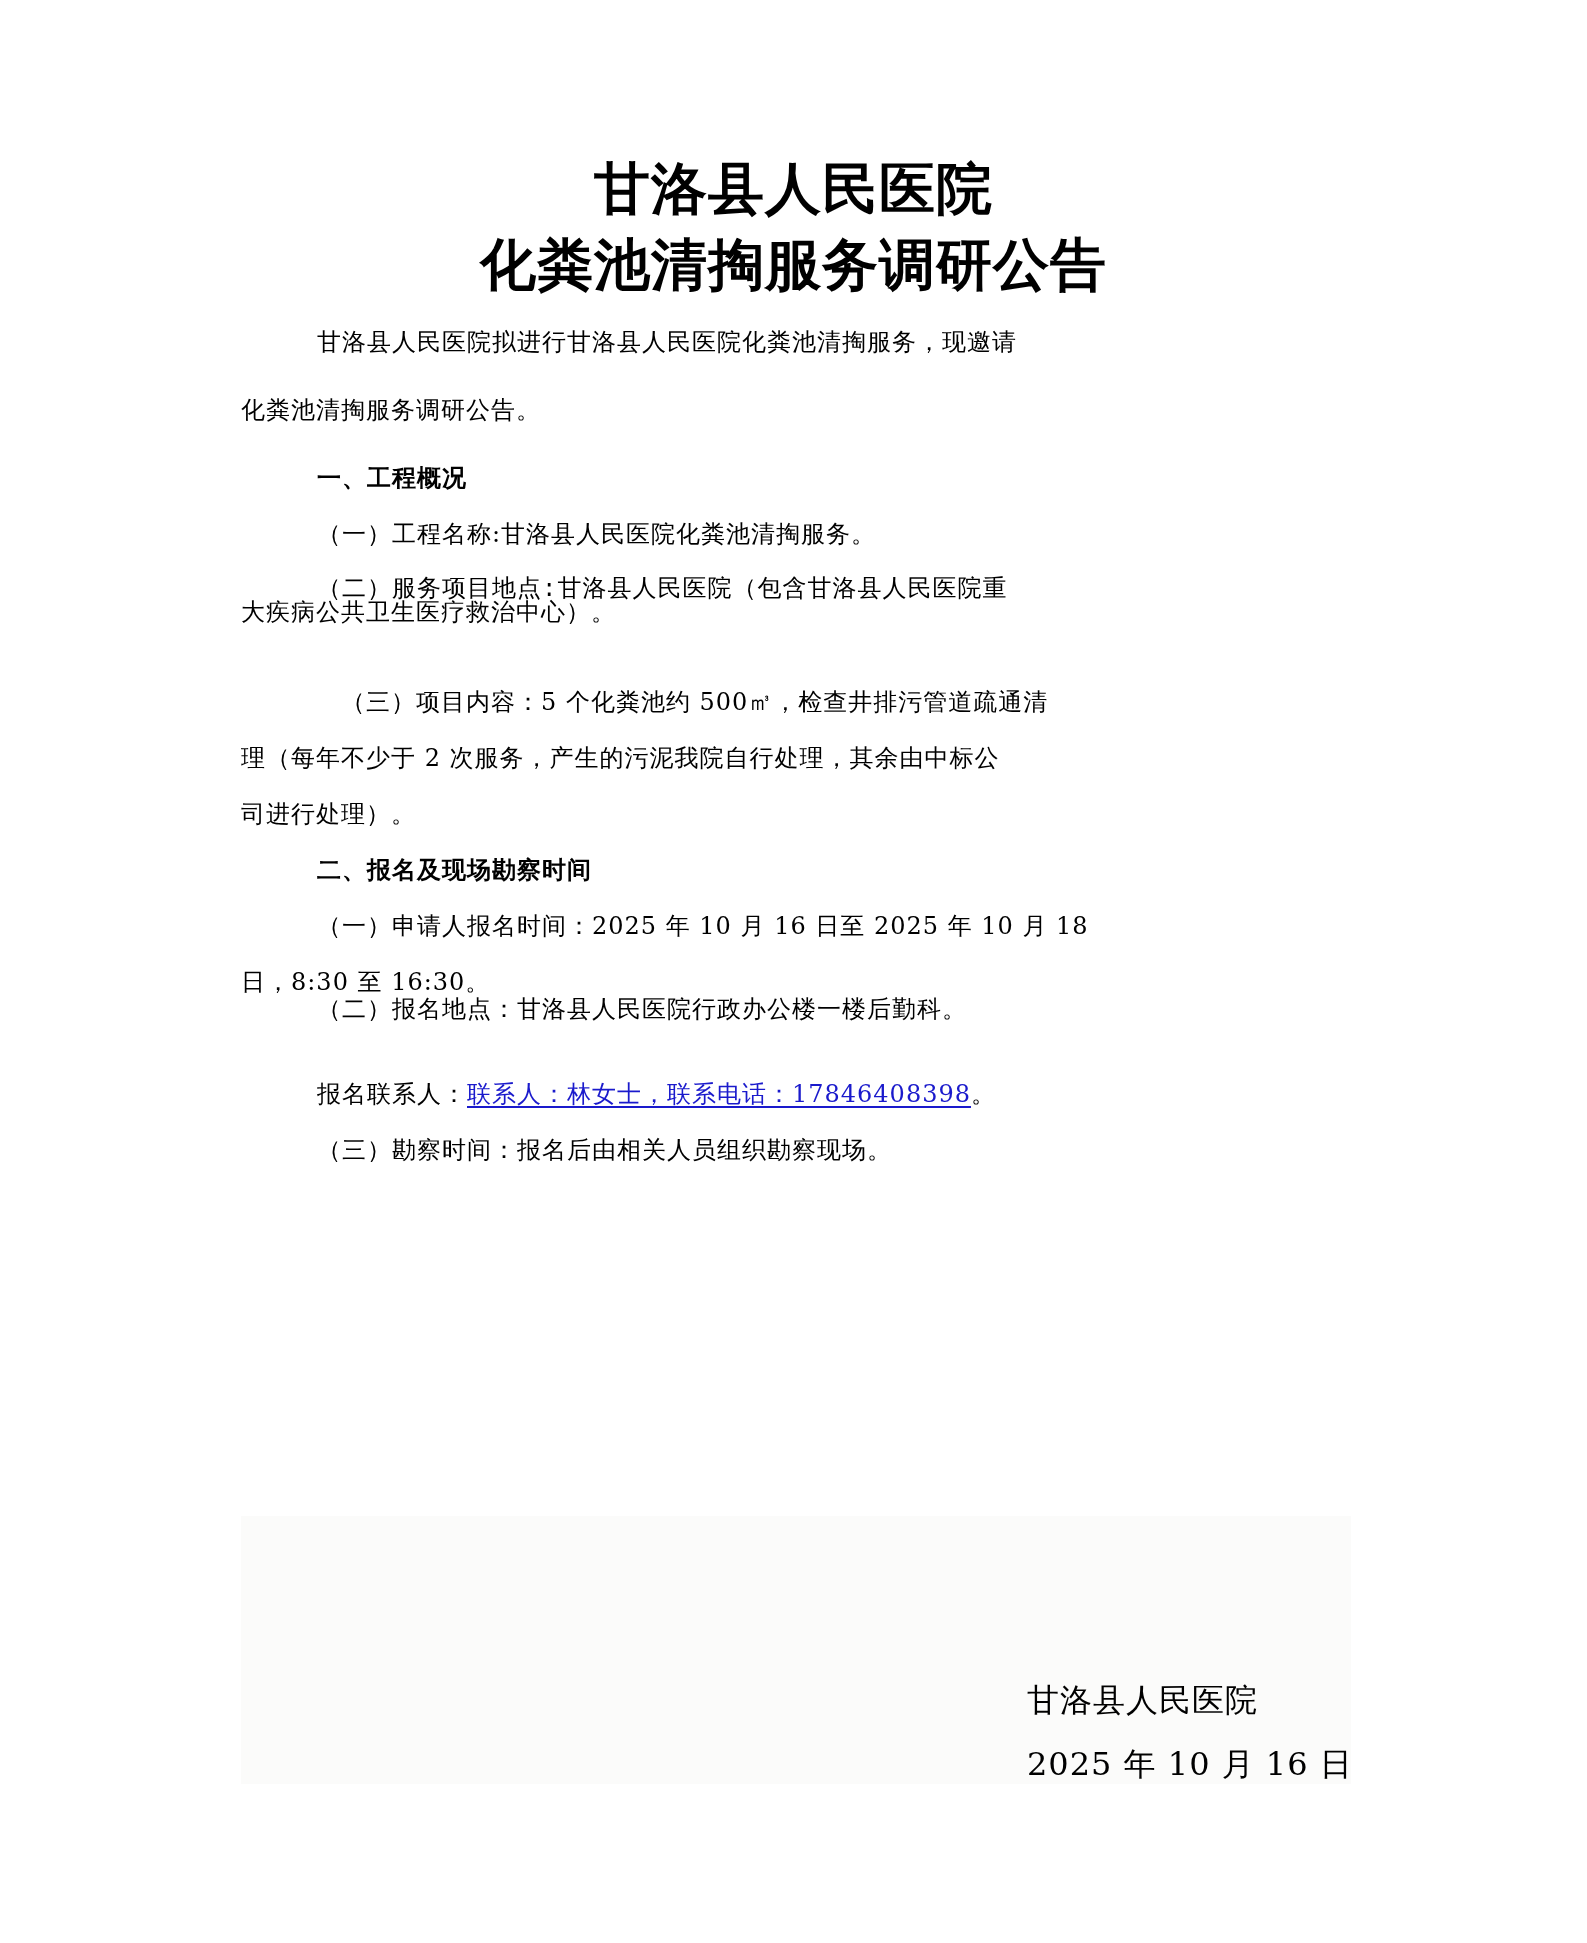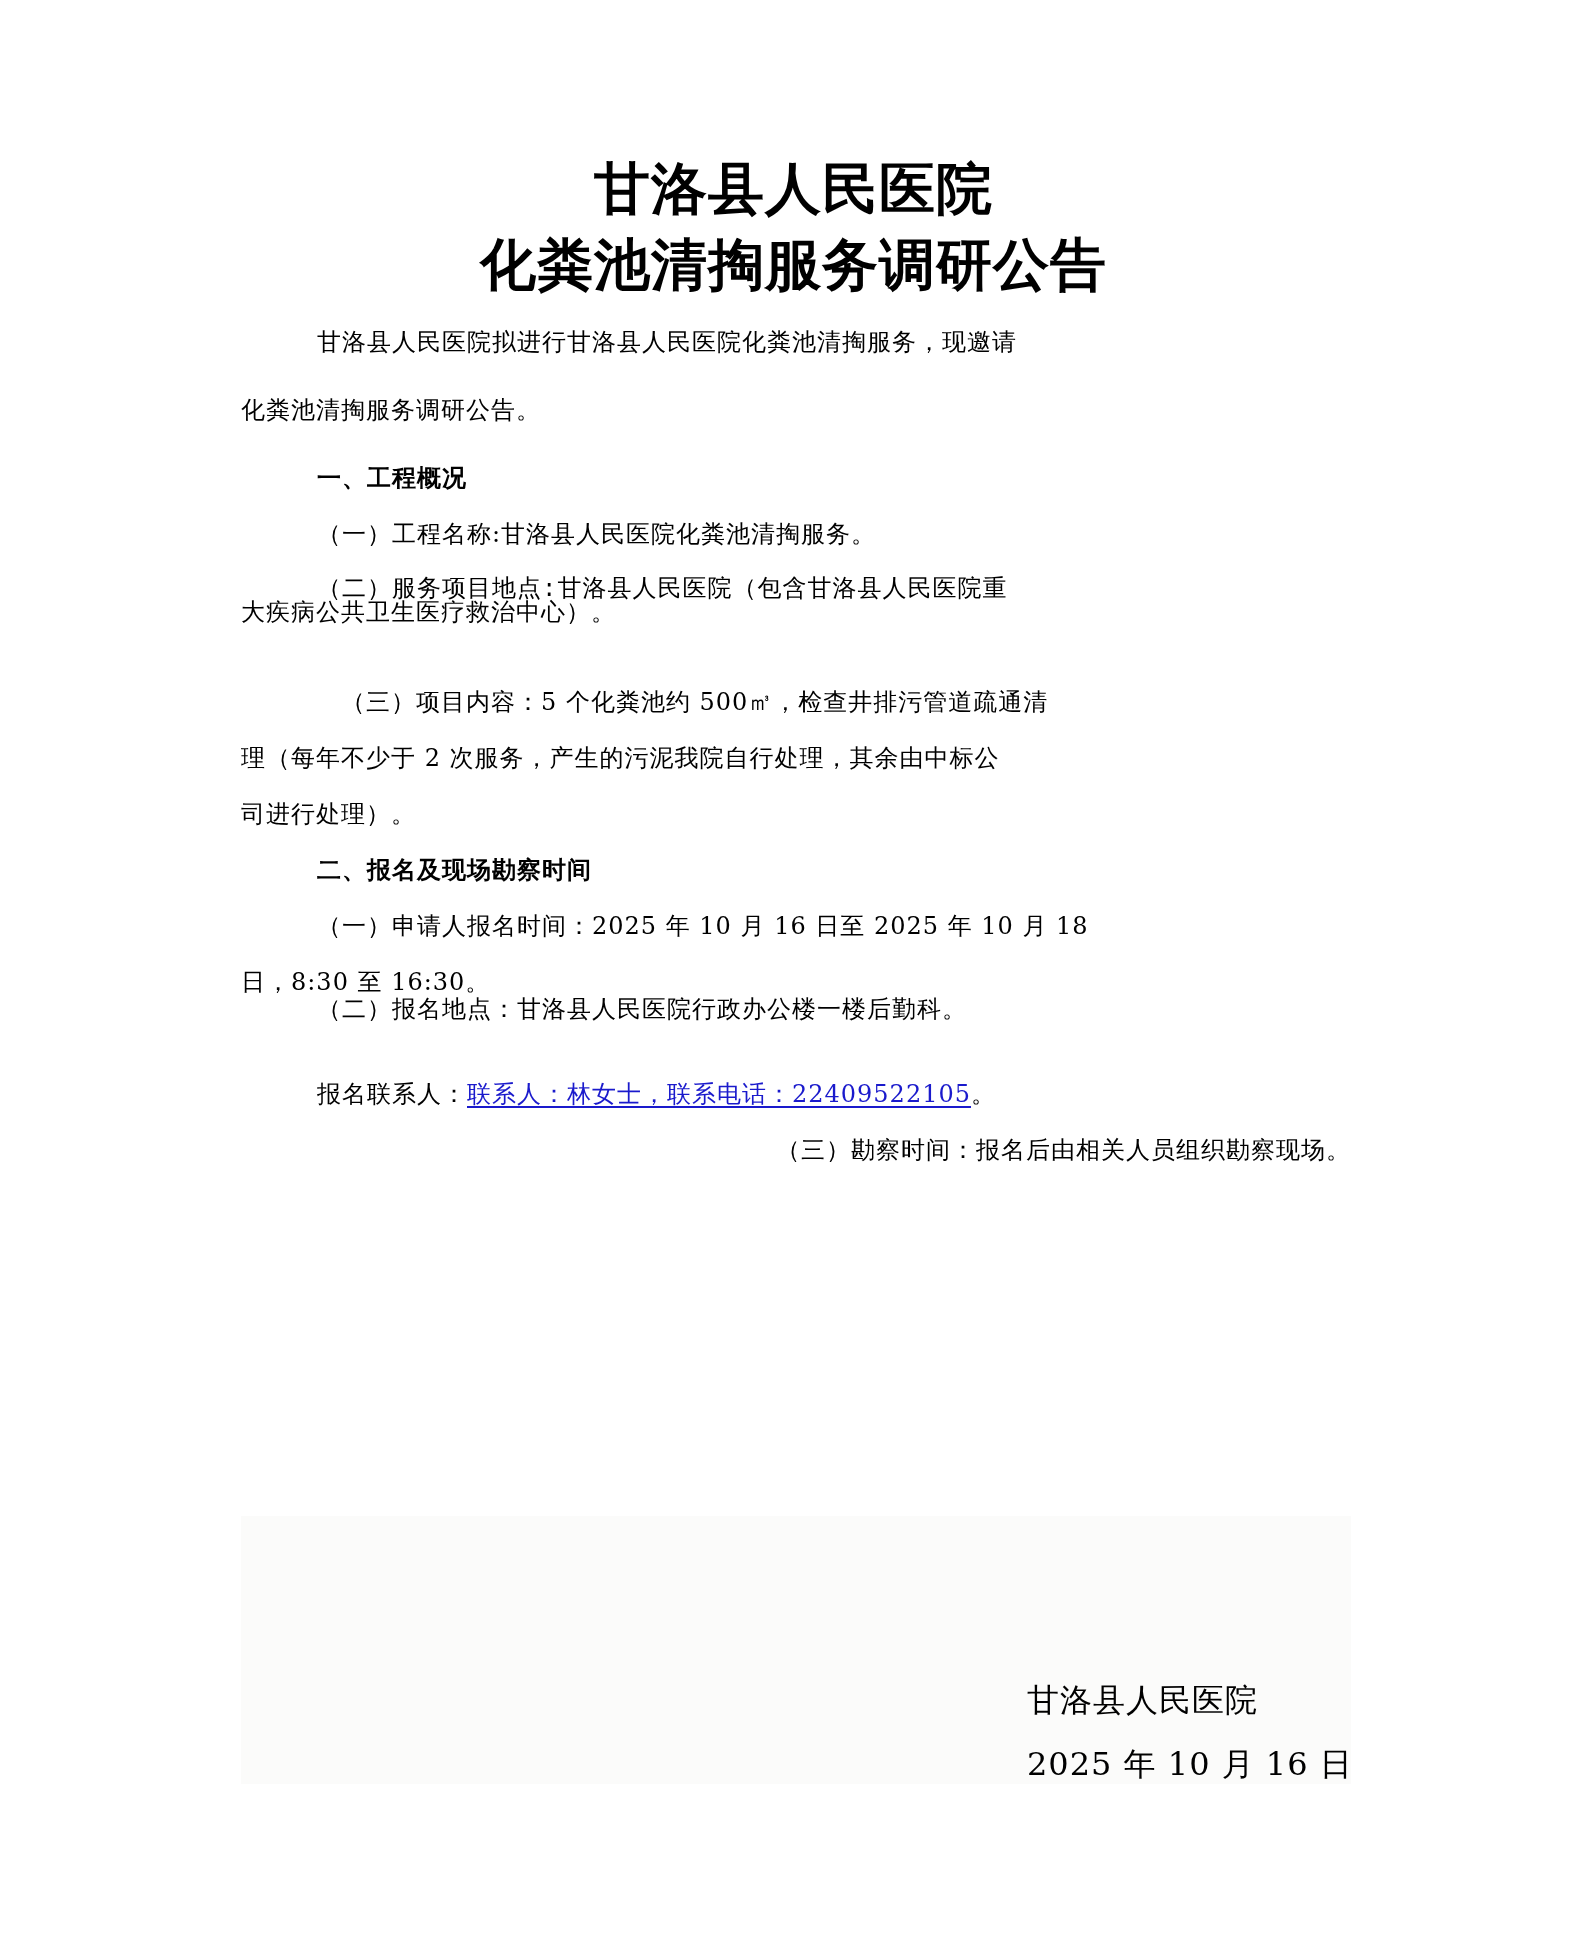--- a/index.html
+++ b/index.html
@@ -79,19 +79,19 @@
 <div class="line" style="top:592px;">大疾病公共卫生医疗救治中心）。</div>
 <div class="line indent" style="top:682px;margin-left:24px;">（三）项目内容：5 个化粪池约 500㎥，检查井排污管道疏通清</div>
 <div class="line" style="top:738px;">理（每年不少于 2 次服务，产生的污泥我院自行处理，其余由中标公</div>
 <div class="line" style="top:794px;">司进行处理）。</div>
 
 <div class="line indent heading" style="top:850px;">二、报名及现场勘察时间</div>
 <div class="line indent" style="top:906px;">（一）申请人报名时间：2025 年 10 月 16 日至 2025 年 10 月 18</div>
 <div class="line" style="top:962px;">日，8:30 至 16:30。</div>
 <div class="line indent" style="top:989px;">（二）报名地点：甘洛县人民医院行政办公楼一楼后勤科。</div>
 <div class="line indent" style="top:1074px;">
-  <span>报名联系人：</span><span class="link">联系人：林女士，联系电话：22409522105</span><span>。</span>
+  <span>报名联系人：</span><span class="link">联系人：林女士，联系电话：17846408398</span><span>。</span>
 </div>
-<div class="line indent" style="top:1130px;text-align:right;">（三）勘察时间：报名后由相关人员组织勘察现场。</div>
+<div class="line indent" style="top:1130px;">（三）勘察时间：报名后由相关人员组织勘察现场。</div>
 
 <div class="shade"></div>
 <div class="sign" style="top:1680px;">甘洛县人民医院</div>
 <div class="sign" style="top:1744px;">2025 年 10 月 16 日</div>
 
 </body></html>

